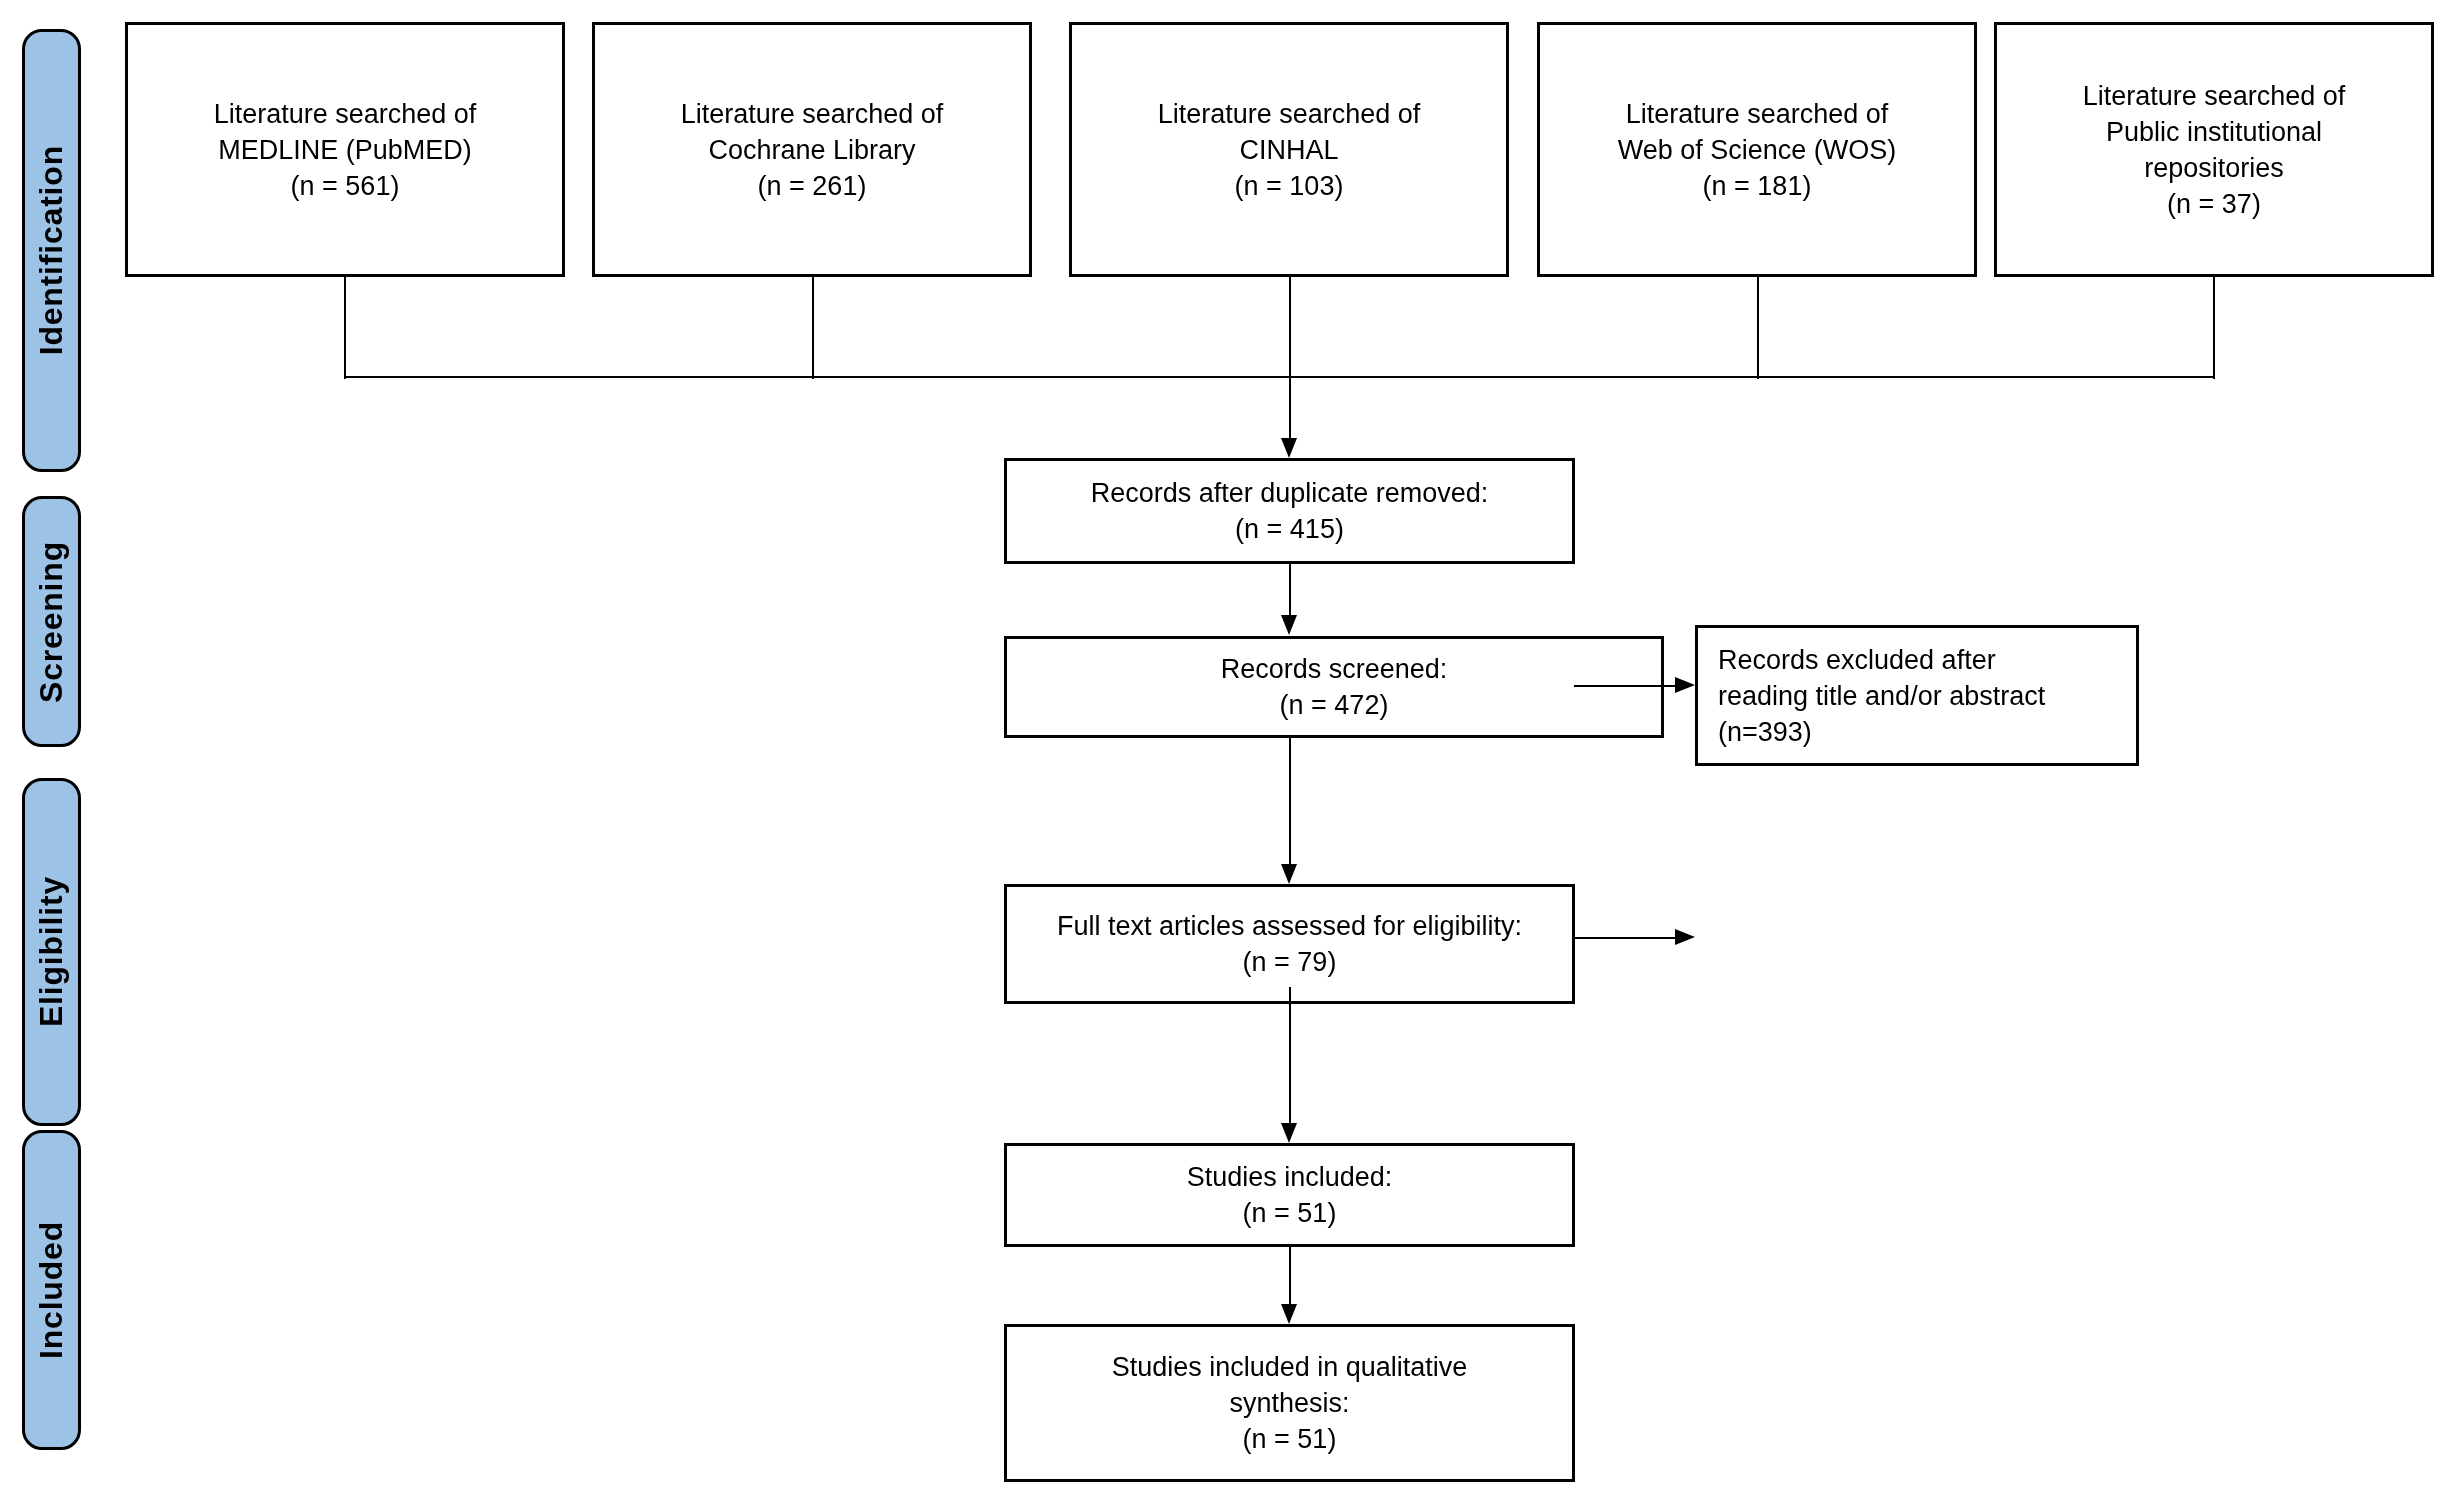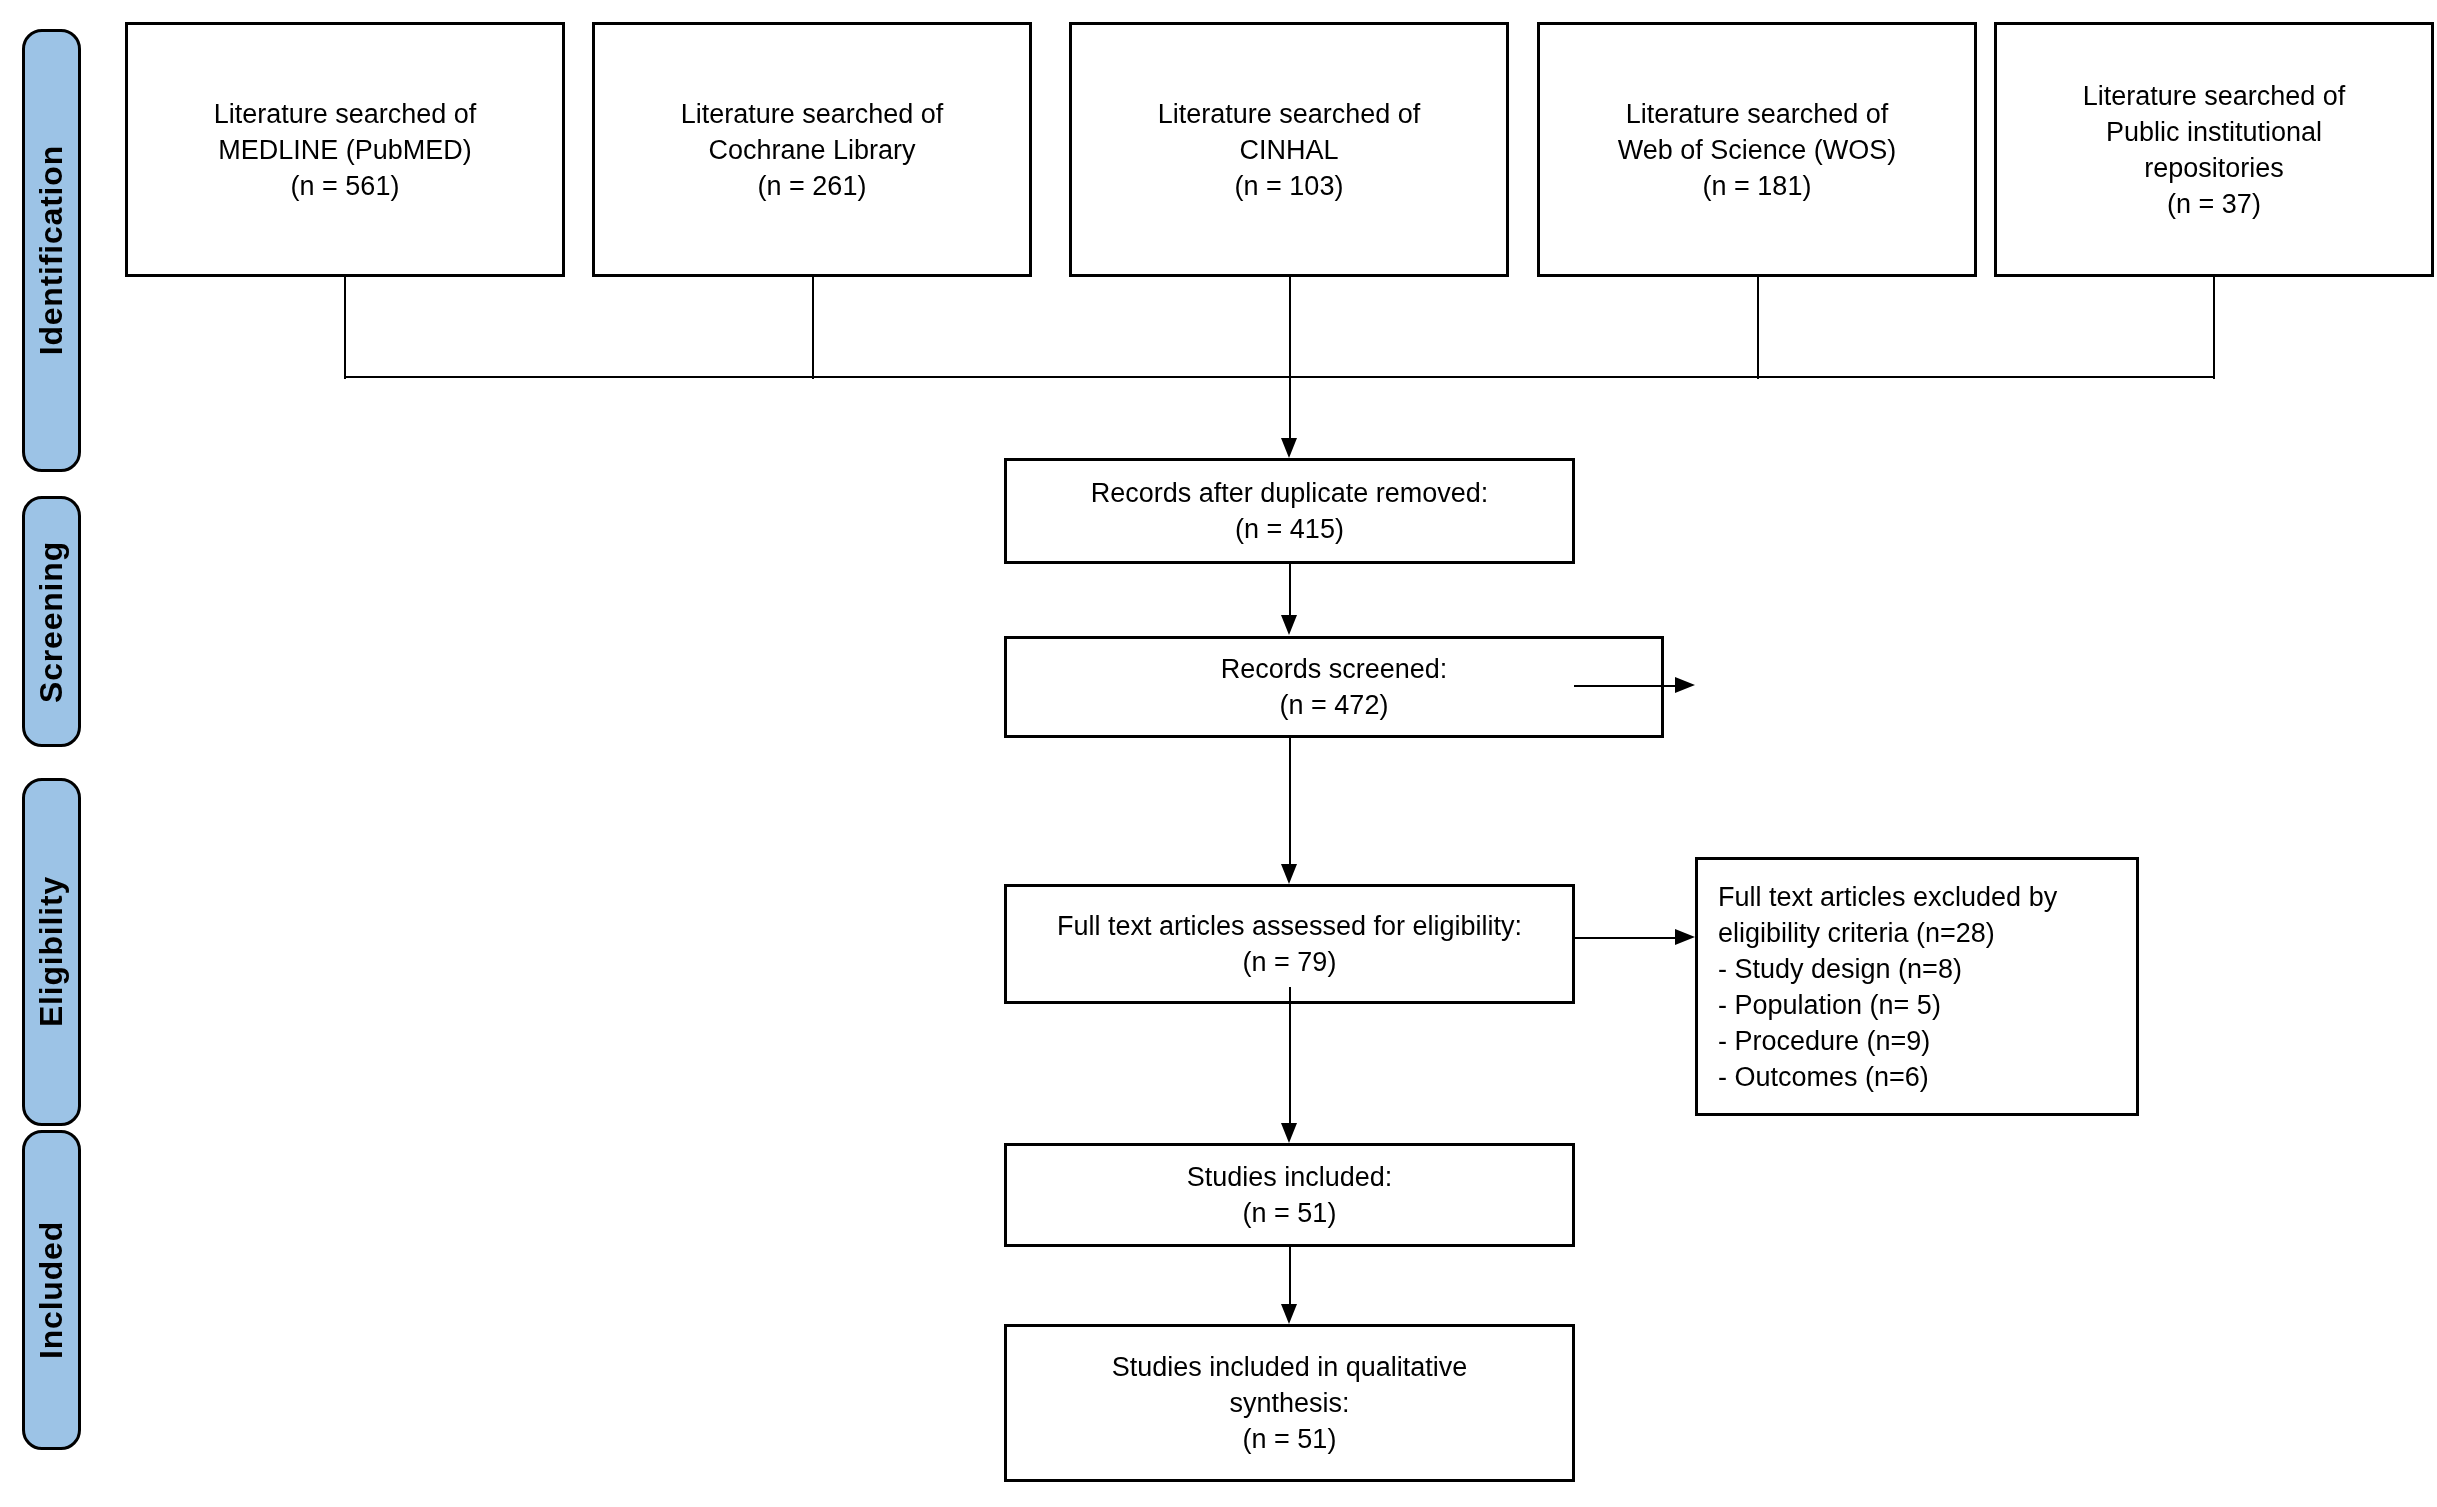--- a/index.html
+++ b/index.html
@@ -149,26 +149,23 @@
   <div class="arrow-down" style="left:1281px;top:864px;"></div>
 
   <div class="line" style="left:1289px;top:987px;width:2.3px;height:139px;"></div>
   <div class="arrow-down" style="left:1281px;top:1123px;"></div>
 
   <div class="line" style="left:1289px;top:1246px;width:2.3px;height:62px;"></div>
   <div class="arrow-down" style="left:1281px;top:1304px;"></div>
 
   <div class="line" style="left:1574px;top:685px;width:103px;height:2.3px;"></div>
   <div class="arrow-right" style="left:1675px;top:677px;"></div>
+  <div class="box align-left" style="left:1695px;top:625px;width:444px;height:141px;">
+    <span class="label">Records excluded after
+reading title and/or abstract
+(n=393)</span>
+  </div>
 
   <div class="line" style="left:1574px;top:937px;width:103px;height:2.3px;"></div>
   <div class="arrow-right" style="left:1675px;top:929px;"></div>
-  <div class="box align-left" style="left:1695px;top:857px;width:444px;height:259px;">
-    <span class="label">Full text articles excluded by
-eligibility criteria (n=28)
-- Study design (n=8)
-- Population (n= 5)
-- Procedure (n=9)
-- Outcomes (n=6)</span>
-  </div>
 
 </div>
 
 
 </body></html>

